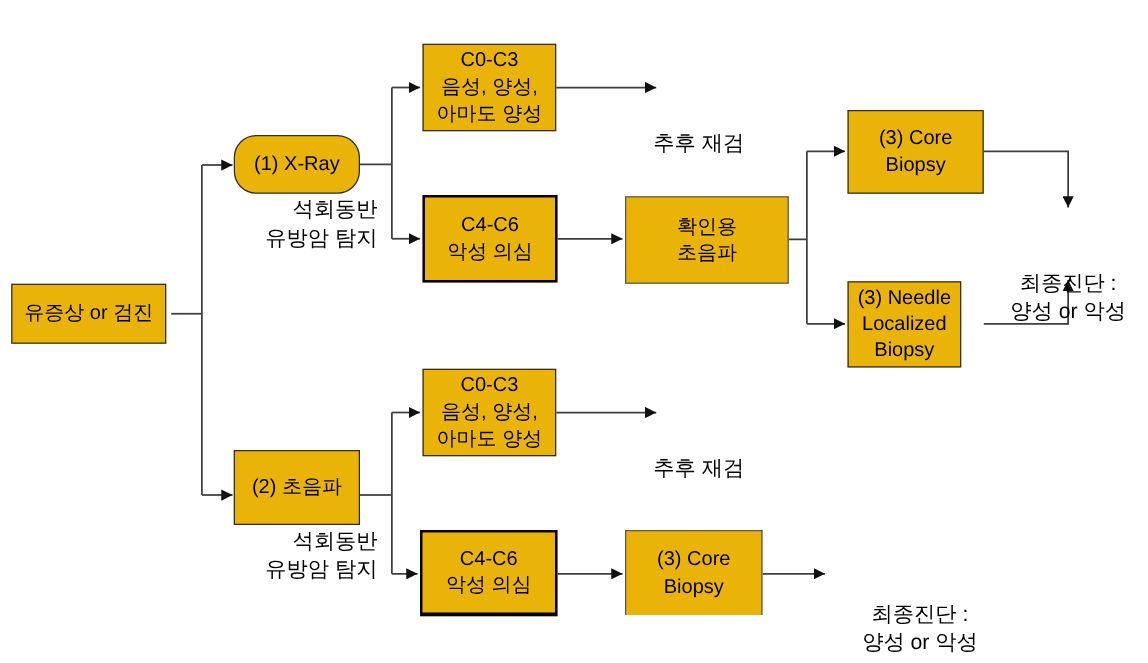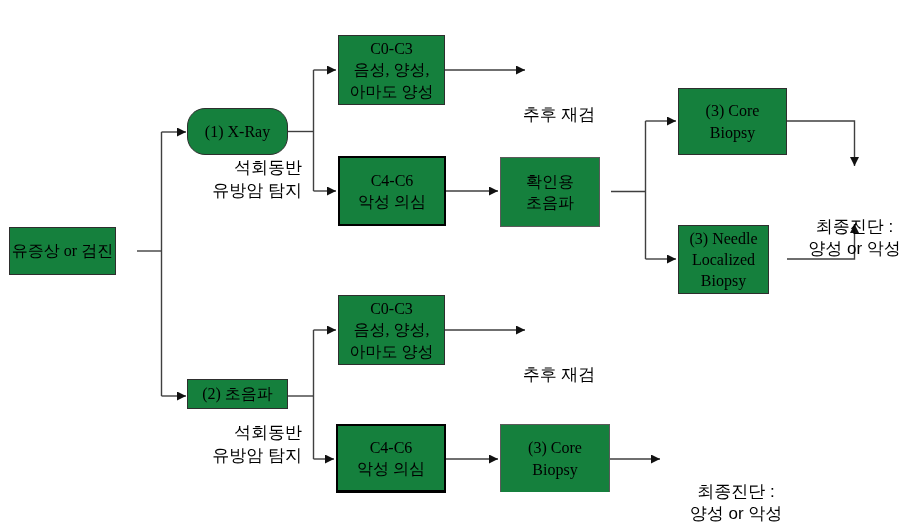--- a/index.html
+++ b/index.html
@@ -17,30 +17,29 @@
     overflow: hidden;
   }
   #connectors {
     position: absolute;
     left: 0; top: 0;
     width: 918px; height: 530px;
   }
   .node {
     position: absolute;
     box-sizing: border-box;
-    background: #15803d;
+    background: #eab308;
     border: 1.5px solid #2e2e2e;
     display: flex;
     align-items: center;
     justify-content: center;
     text-align: center;
     white-space: pre-line;
     font-size: 16px;
     line-height: 1.32;
-    font-family: Liberation Serif, serif;
   }
   .node.light { border-color: #5a5a5a; border-width: 1.2px; }
   .node.thick { border: 2px solid #000000; }
   .node.thick-bottom { border: 2px solid #000000; border-bottom-width: 3px; }
   .node.open-bottom { border-bottom: none; }
   .plain {
     position: absolute;
     display: flex;
     align-items: center;
     justify-content: center;
@@ -99,46 +98,46 @@
       <path d="M313.5 459 H334" marker-end="url(#arrow)"></path>
 
       <path d="M445 330 H525" marker-end="url(#arrow)"></path>
 
       <path d="M446 459 H498" marker-end="url(#arrow)"></path>
 
       <path d="M610 459 H660" marker-end="url(#arrow)"></path>
     </g>
   </svg>
 
-  <div class="node" style="left:9px; top:227px; width:107px; height:48px;">유증상 or 검진</div>
+  <div class="node" style="left:9px; top:227px; width:124px; height:48px;">유증상 or 검진</div>
 
   <div class="node" style="left:187px; top:108px; width:101px; height:47px;border-radius:18px;">(1) X-Ray</div>
   <div class="caption" style="left:172px; top:157px; width:130px;">석회동반
 유방암 탐지</div>
 
   <div class="node" style="left:338px; top:35px; width:107px; height:70px;">C0-C3
 음성, 양성,
 아마도 양성</div>
   <div class="plain" style="left:518px; top:59px; width:82px; height:24px;">추후 재검</div>
 
   <div class="node thick" style="left:338px; top:156px; width:108px; height:70px;">C4-C6
 악성 의심</div>
-  <div class="node light" style="left:500px; top:157px; width:100px; height:70px;">확인용
+  <div class="node light" style="left:500px; top:157px; width:131px; height:70px;">확인용
 초음파</div>
 
   <div class="node" style="left:678px; top:88px; width:109px; height:67px;">(3) Core
 Biopsy</div>
   <div class="node" style="left:678px; top:225px; width:91px; height:69px;">(3) Needle
 Localized
 Biopsy</div>
 
   <div class="plain" style="left:798px; top:172px; width:113px; height:44px;">최종진단 :
 양성 or 악성</div>
 
-  <div class="node" style="left:187px; top:379px; width:101px; height:30px;text-align:center;">(2) 초음파</div>
+  <div class="node" style="left:187px; top:360px; width:101px; height:60px;text-align:center;">(2) 초음파</div>
   <div class="caption" style="left:172px; top:422px; width:130px;">석회동반
 유방암 탐지</div>
 
   <div class="node" style="left:338px; top:295px; width:107px; height:70px;">C0-C3
 음성, 양성,
 아마도 양성</div>
   <div class="plain" style="left:518px; top:319px; width:82px; height:24px;">추후 재검</div>
 
   <div class="node thick-bottom" style="left:336px; top:424px; width:110px; height:69px;">C4-C6
 악성 의심</div>

